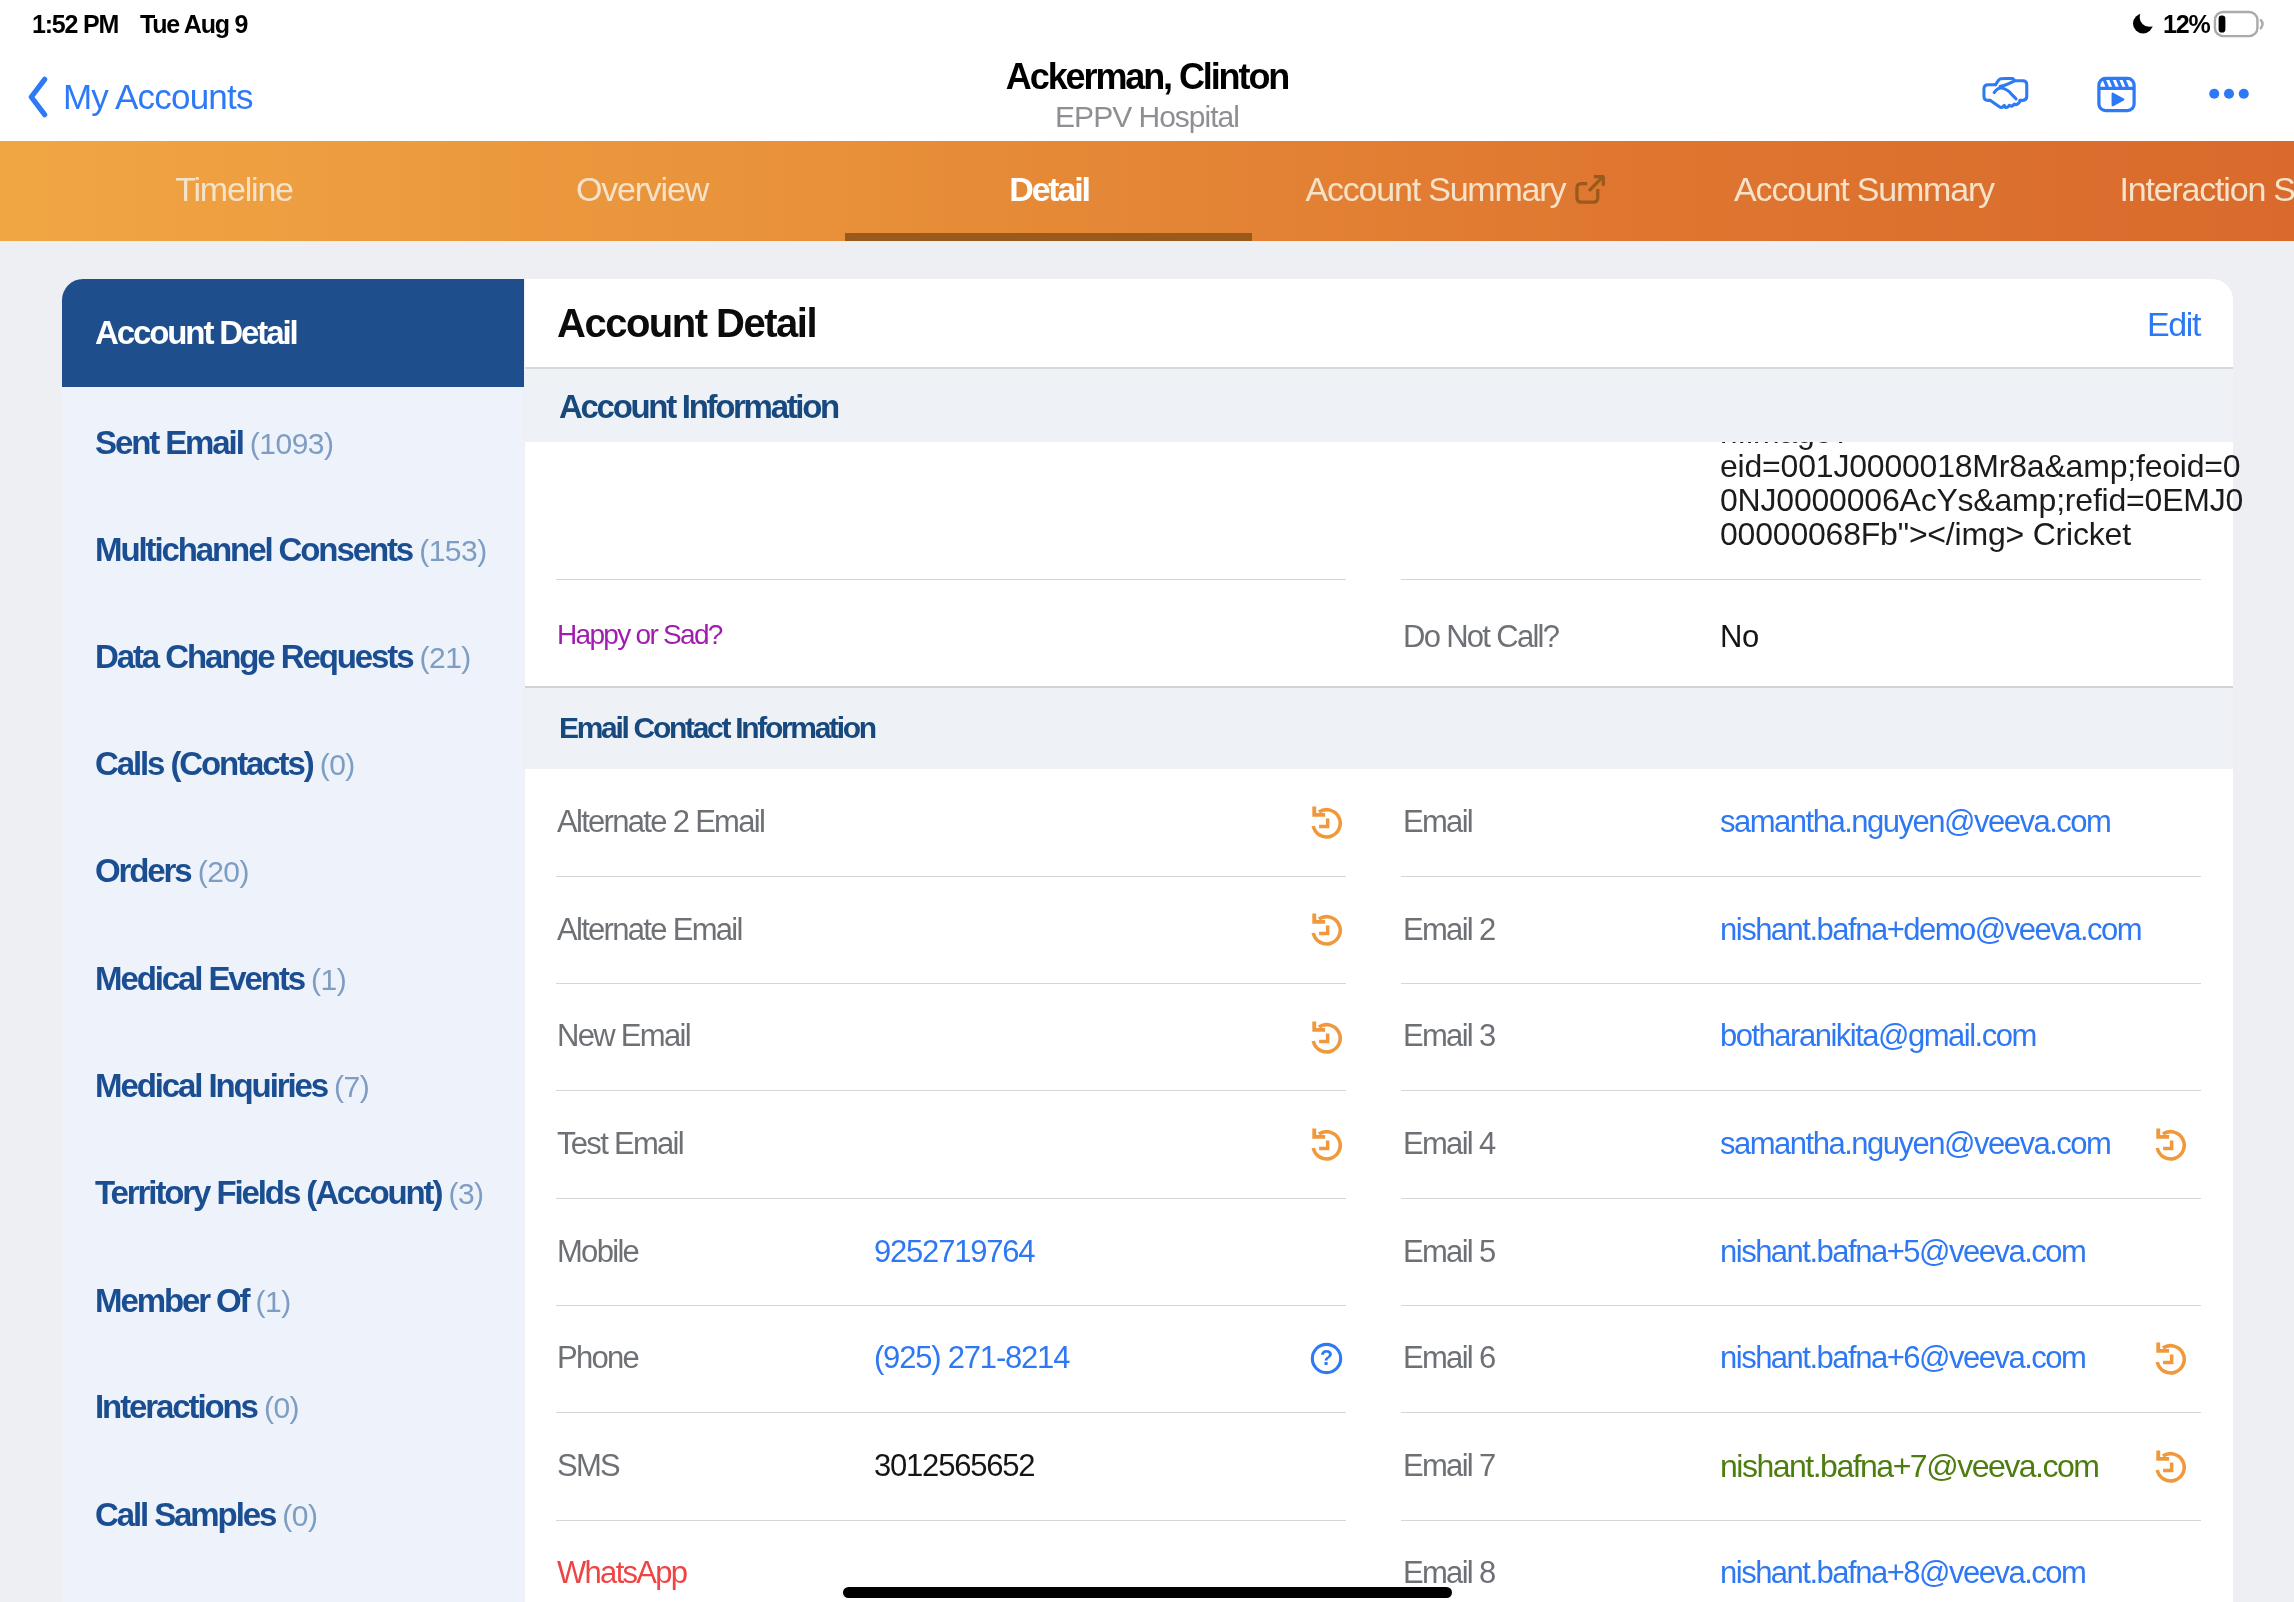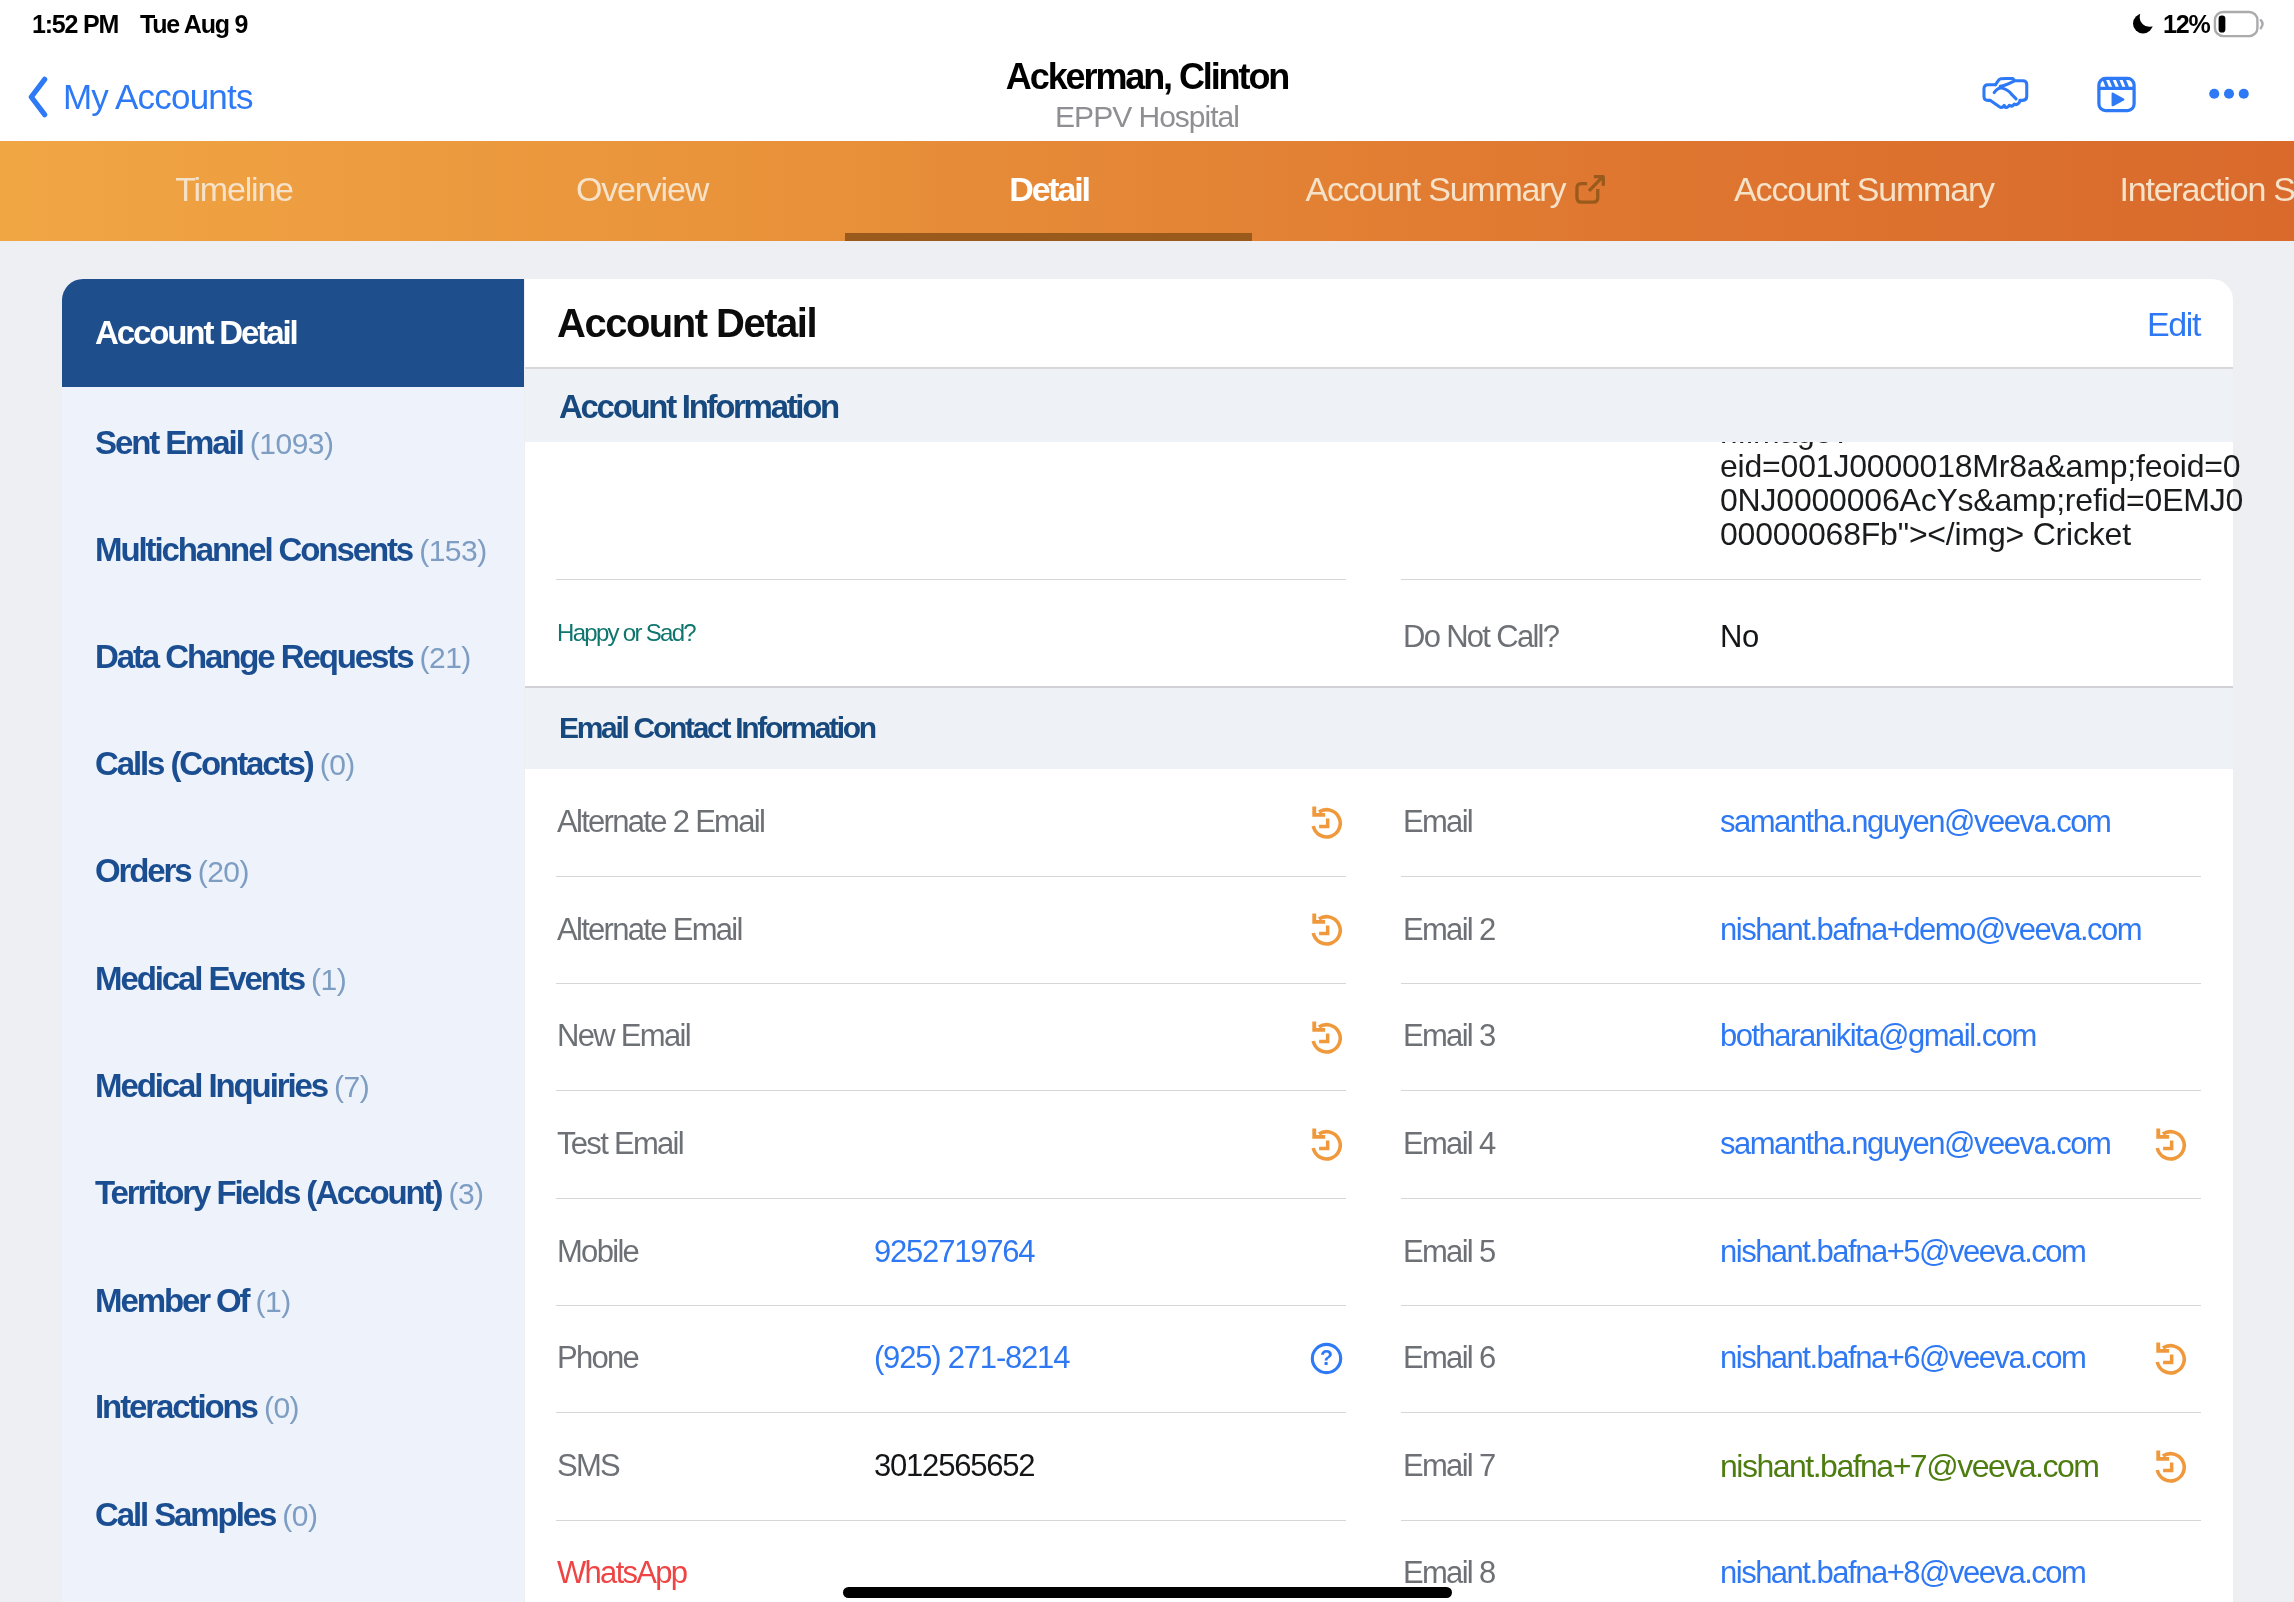--- a/index.html
+++ b/index.html
@@ -84,21 +84,21 @@
 <div class="abs" style="left:557px;top:301px;font-size:40px;font-weight:700;color:#0c0c0d;letter-spacing:-1.5px;">Account Detail</div>
 <div class="abs" style="left:2017px;top:305px;width:183px;text-align:right;font-size:34px;color:#2e78f3;letter-spacing:-1.4px;">Edit</div>
 <div class="abs" style="left:525px;top:367px;width:1708px;height:1.9px;background:#d8d8db;"></div>
 <div class="abs" style="left:525px;top:369px;width:1708px;height:73px;background:#eef2f7;"></div>
 <div class="abs" style="left:559px;top:388px;font-size:33px;font-weight:700;color:#17497f;letter-spacing:-2.3px;">Account Information</div>
 <div class="abs" style="left:1720px;top:442px;width:524px;height:113px;overflow:hidden;">
 <div style="margin-top:-27px;font-size:32px;line-height:34px;letter-spacing:-0.2px;color:#1a1b1d;">rl.image?<br>eid=001J0000018Mr8a&amp;amp;feoid=0<br>0NJ0000006AcYs&amp;amp;refid=0EMJ0<br>00000068Fb"&gt;&lt;/img&gt; Cricket</div>
   </div>
 <div class="abs" style="left:556px;top:579px;width:790px;height:1.4px;background:#d6d6d9;"></div>
 <div class="abs" style="left:1401px;top:579px;width:800px;height:1.4px;background:#d6d6d9;"></div>
-<div class="abs" style="left:557px;top:619px;font-size:24px;color:#0f766e;letter-spacing:-1.7px;">Happy or Sad?</div>
+<div class="abs" style="left:557px;top:619px;font-size:28px;color:#a21caf;letter-spacing:-1.7px;">Happy or Sad?</div>
 <div class="abs" style="left:1403px;top:619px;font-size:31px;color:#6d7176;letter-spacing:-1.7px;">Do Not Call?</div>
 <div class="abs" style="left:1720px;top:619px;font-size:31px;color:#141517;letter-spacing:-0.5px;">No</div>
 <div class="abs" style="left:525px;top:686px;width:1708px;height:1.9px;background:#d2d2d6;"></div>
 <div class="abs" style="left:525px;top:688px;width:1708px;height:81px;background:#eef2f7;"></div>
 <div class="abs" style="left:559px;top:711px;font-size:30px;font-weight:700;color:#17497f;letter-spacing:-2.3px;">Email Contact Information</div>
 <div class="abs" style="left:557px;top:804px;font-size:31px;color:#6d7176;letter-spacing:-1.7px;">Alternate 2 Email</div>
 <svg class="abs" style="left:1309px;top:805px;" width="35" height="35" viewBox="0 0 36 36">
 <g fill="none" stroke="#f0993c">
 <path d="M4.4 21.6 A 14 14 0 1 0 10.2 7.3" stroke-width="3.7"></path>
 <path d="M5.4 1.6 L5.4 10.2 L16.6 10.2" stroke-width="4"></path>

